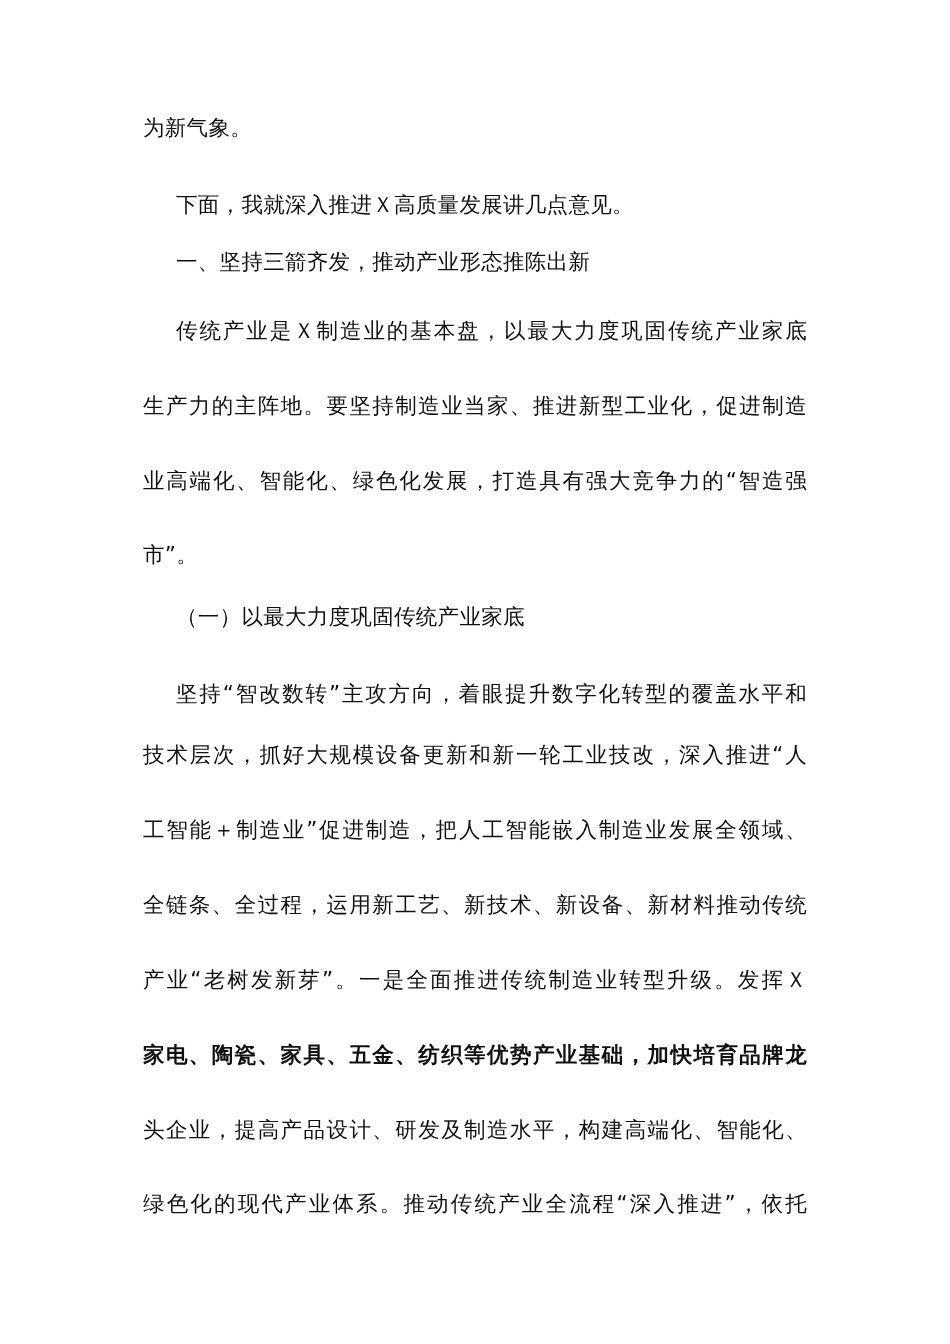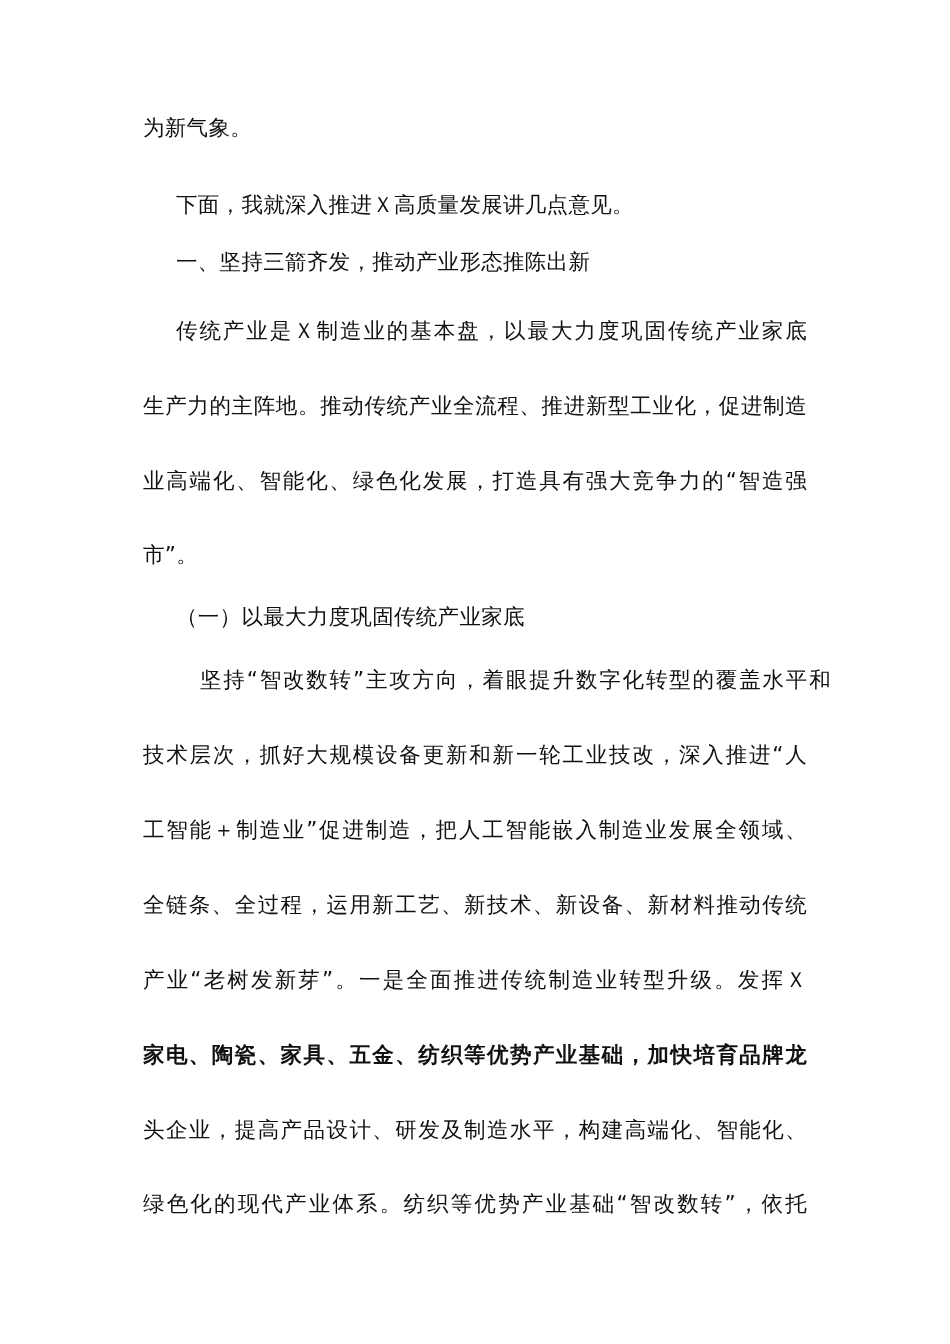--- a/index.html
+++ b/index.html
@@ -11,25 +11,25 @@
   .indent { left: 176px; width: 631px; }
 </style>
 </head>
 <body>
 
 <div id="page">
     <div class="line" style="top: 114px;">为新气象。</div>
     <div class="line indent" style="top: 191px;">下面，我就深入推进Ｘ高质量发展讲几点意见。</div>
     <div class="line indent" style="top: 248px;">一、坚持三箭齐发，推动产业形态推陈出新</div>
     <div class="line indent justify" style="top: 317px;">传统产业是Ｘ制造业的基本盘，以最大力度巩固传统产业家底</div>
-    <div class="line justify" style="top: 392px;">生产力的主阵地。推动传统产业全流程、推进新型工业化，促进制造</div>
+    <div class="line justify" style="top: 392px;">生产力的主阵地。要坚持制造业当家、推进新型工业化，促进制造</div>
     <div class="line justify" style="top: 467px;">业高端化、智能化、绿色化发展，打造具有强大竞争力的“智造强</div>
     <div class="line" style="top: 541px;">市”。</div>
     <div class="line indent" style="top: 603px;">（一）以最大力度巩固传统产业家底</div>
-    <div class="line indent justify" style="top: 666px; margin-left: 24px;">坚持“智改数转”主攻方向，着眼提升数字化转型的覆盖水平和</div>
+    <div class="line indent justify" style="top: 680px;">坚持“智改数转”主攻方向，着眼提升数字化转型的覆盖水平和</div>
     <div class="line justify" style="top: 741px;">技术层次，抓好大规模设备更新和新一轮工业技改，深入推进“人</div>
     <div class="line justify" style="top: 816px;">工智能＋制造业”促进制造，把人工智能嵌入制造业发展全领域、</div>
     <div class="line justify" style="top: 891px;">全链条、全过程，运用新工艺、新技术、新设备、新材料推动传统</div>
     <div class="line justify" style="top: 966px;">产业“老树发新芽”。一是全面推进传统制造业转型升级。发挥Ｘ</div>
     <div class="line justify" style="top: 1041px; font-weight: bold;">家电、陶瓷、家具、五金、纺织等优势产业基础，加快培育品牌龙</div>
     <div class="line justify" style="top: 1116px;">头企业，提高产品设计、研发及制造水平，构建高端化、智能化、</div>
-    <div class="line justify" style="top: 1190px;">绿色化的现代产业体系。纺织等优势产业基础“智改数转”，依托</div>
+    <div class="line justify" style="top: 1190px;">绿色化的现代产业体系。推动传统产业全流程“深入推进”，依托</div>
   </div>
 
 </body></html>

